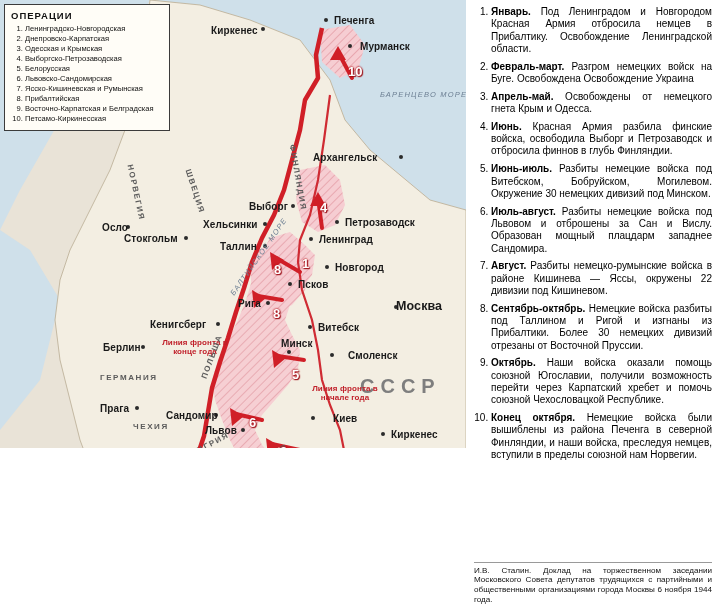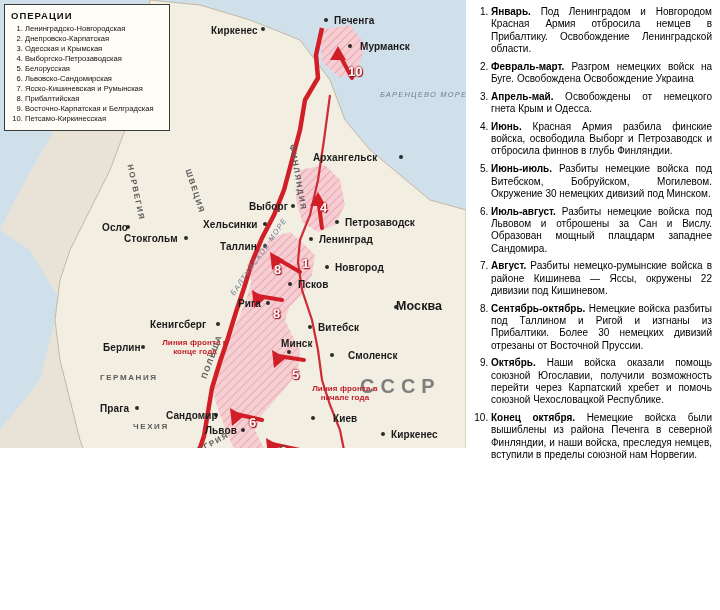--- a/index.html
+++ b/index.html
@@ -302,15 +302,16 @@
         <li><b>Февраль-март.</b><span> Разгром немецких войск на Буге. Освобождена Освобождение Украина</span></li>
         <li><b>Апрель-май.</b><span> Освобождены от немецкого гнета Крым и Одесса.</span></li>
         <li><b>Июнь.</b><span> Красная Армия разбила финские войска, освободила Выборг и Петрозаводск и отбросила финнов в глубь Финляндии.</span></li>
         <li><b>Июнь-июль.</b><span> Разбиты немецкие войска под Витебском, Бобруйском, Могилевом. Окружение 30 немецких дивизий под Минском.</span></li>
         <li><b>Июль-август.</b><span> Разбиты немецкие войска под Львовом и отброшены за Сан и Вислу. Образован мощный плацдарм западнее Сандомира.</span></li>
         <li><b>Август.</b><span> Разбиты немецко-румынские войска в районе Кишинева — Яссы, окружены 22 дивизии под Кишиневом.</span></li>
         <li><b>Сентябрь-октябрь.</b><span> Немецкие войска разбиты под Таллином и Ригой и изгнаны из Прибалтики. Более 30 немецких дивизий отрезаны от Восточной Пруссии.</span></li>
         <li><b>Октябрь.</b><span> Наши войска оказали помощь союзной Югославии, получили возможность перейти через Карпатский хребет и помочь союзной Чехословацкой Республике.</span></li>
         <li><b>Конец октября.</b><span> Немецкие войска были вышиблены из района Печенга в северной Финляндии, и наши войска, преследуя немцев, вступили в пределы союзной нам Норвегии.</span></li>
       </ol>
+    <div id="source">И.В. Сталин. Доклад на торжественном заседании Московского Совета депутатов трудящихся с партийными и общественными организациями города Москвы 6 ноября 1944 года.</div>
   </div>
 
 </div>
 
 </body></html>

